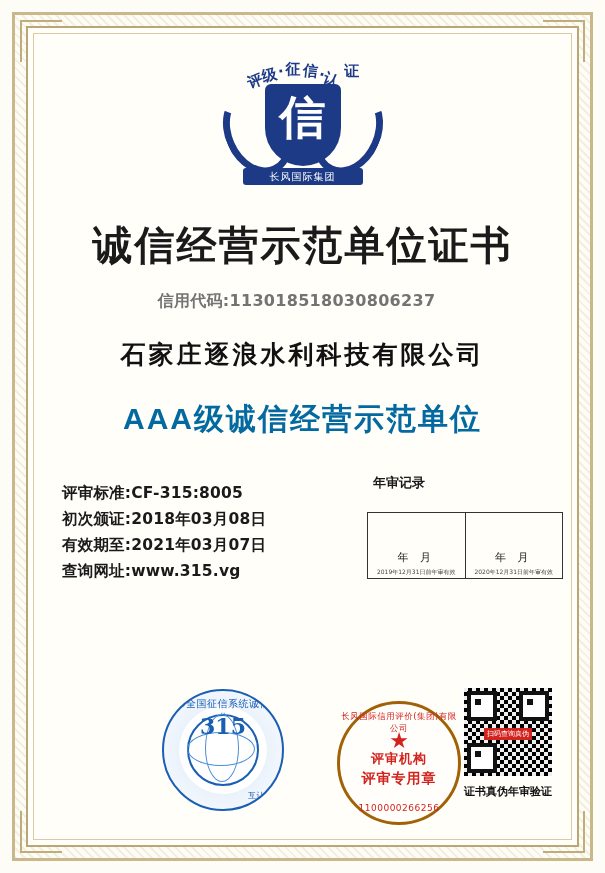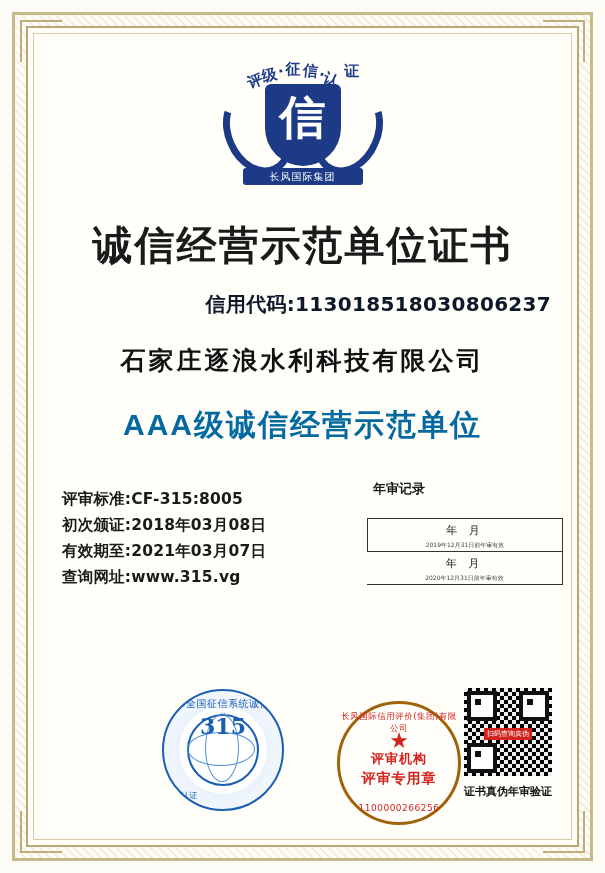--- a/index.html
+++ b/index.html
@@ -153,24 +153,24 @@
   .main-title {
     text-align: center;
     font-size: 40px;
     font-weight: bold;
     color: #1a1a1a;
     letter-spacing: 2px;
     margin-top: 12px;
     font-family: "DejaVu Sans", sans-serif;
   }
   .credit-code {
-    text-align: right;
-    font-size: 20px;
-    font-weight: bold;
-    color: #0f172a;
+    text-align: center;
+    font-size: 16px;
+    font-weight: bold;
+    color: #737373;
     margin-top: 18px;
     padding-right: 12px;
     letter-spacing: 0.3px;
     font-family: "DejaVu Sans", sans-serif;
   }
   .company {
     text-align: center;
     font-size: 25px;
     font-weight: bold;
     color: #111;
@@ -215,21 +215,20 @@
     font-size: 13px;
     font-weight: bold;
     color: #1a1a1a;
     padding: 2px 0 20px 6px;
     border-bottom: 1px solid #333;
     font-family: "DejaVu Sans", sans-serif;
   }
   .annual-grid {
     display: flex;
     height: 66px;
-    flex-direction: column;
   }
   .annual-cell {
     flex: 1;
     border-right: 1px solid #333;
     border-bottom: 1px solid #333;
     position: relative;
   }
   .annual-cell:first-child { border-left: 1px solid #333; }
   .annual-cell-ym {
     position: absolute;
@@ -327,23 +326,23 @@
     left: 0; right: 0;
     top: 22px;
     text-align: center;
     font-size: 22px;
     font-weight: bold;
     color: #1a5fb4;
     font-family: "DejaVu Serif", serif;
   }
   .globe-ring-text {
     position: absolute;
-    left: 0; right: 8px;
+    left: 0; right: 0;
     bottom: 8px;
-    text-align: left;
+    text-align: right;
     font-size: 8px;
     color: #1a5fb4;
     letter-spacing: 0.5px;
     font-family: "DejaVu Sans", sans-serif;
   }
   .globe-ring-text-top {
     position: absolute;
     left: 0; right: 0;
     top: 6px;
     text-align: center;

